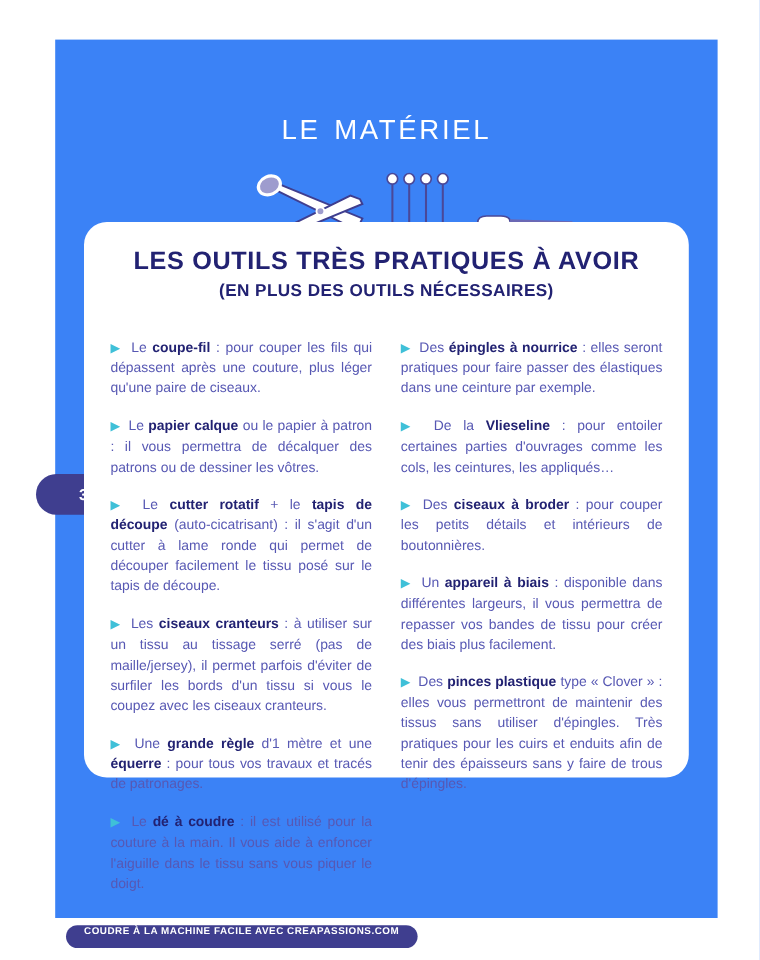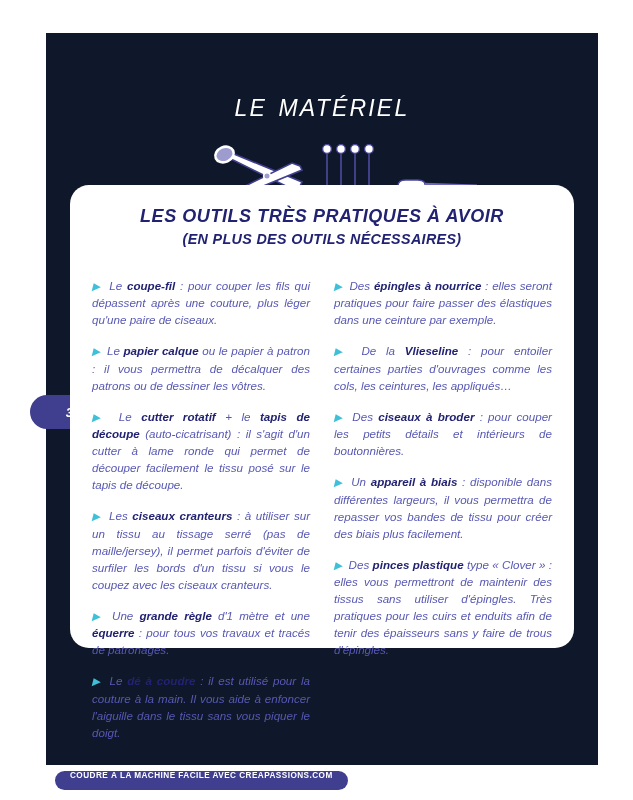--- a/index.html
+++ b/index.html
@@ -16,22 +16,21 @@
     -webkit-font-smoothing: antialiased;
   }
 
   
   #page-panel {
     position: absolute;
     left: 46px;
     top: 33px;
     width: 552px;
     height: 732px;
-    background: #0f172a;
-    font-style: italic;
+    background: #3b82f6;
   }
 
   
   #page-number-tab {
     position: absolute;
     left: -16px;
     top: 362px;
     width: 64px;
     height: 34px;
     background: #3f3e8f;
@@ -87,21 +86,21 @@
 
   #card-heading {
     text-align: center;
     color: #222272;
     font-weight: bold;
     letter-spacing: 0.3px;
     line-height: 1.28;
   }
   .heading-line-1 {
     display: block;
-    font-size: 18px;
+    font-size: 21px;
     letter-spacing: 0.55px;
   }
   .heading-line-2 {
     display: block;
     font-size: 14.3px;
     letter-spacing: 0.35px;
     margin-top: 2px;
   }
 
   #columns {

